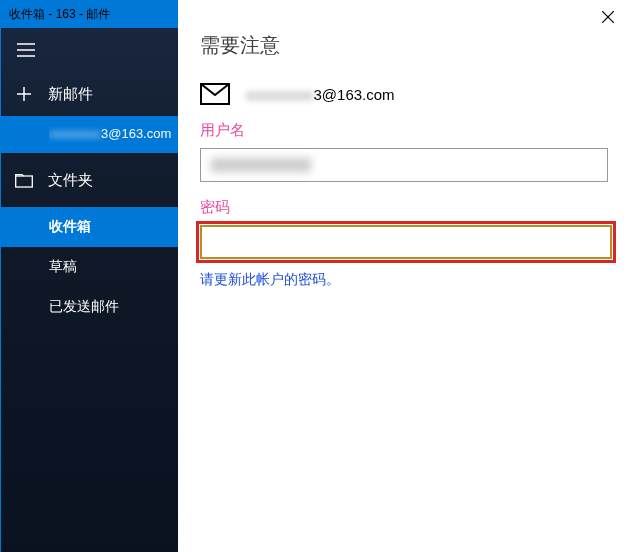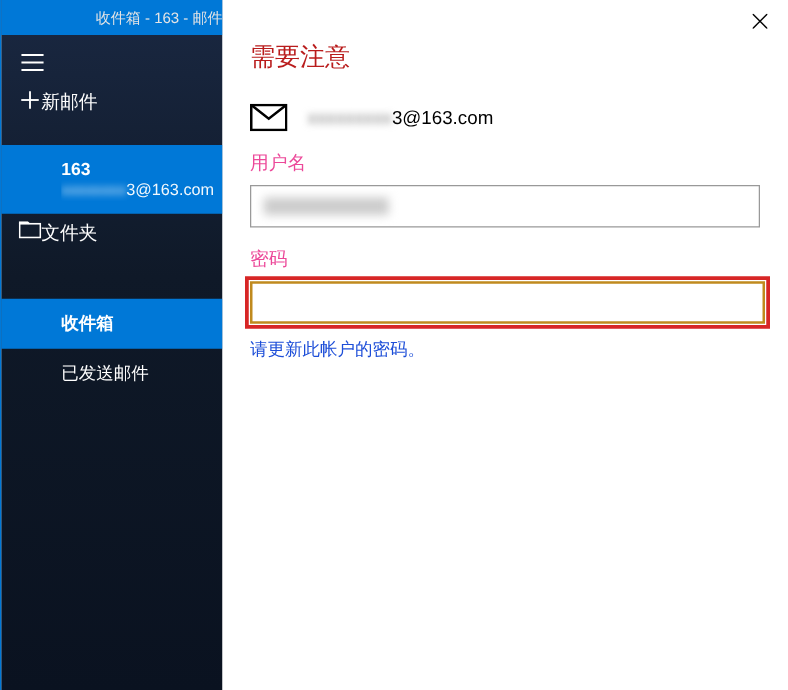--- a/index.html
+++ b/index.html
@@ -1,36 +1,36 @@
 <!DOCTYPE html>
 <html><head>
 <meta charset="utf-8">
 <style>
   * { box-sizing: border-box; margin: 0; padding: 0; }
   html, body { width: 630px; height: 552px; font-family: "Microsoft YaHei", "Segoe UI", sans-serif; overflow: hidden; }
   .app { display: flex; width: 100%; height: 100%; }
   
   
   .sidebar { width: 180px; height: 100%; background: linear-gradient(180deg, #1a2842 0%, #0f1928 40%, #0a1220 100%); color: #fff; position: relative; border-left: 1px solid #0078d7; }
-  .titlebar { height: 28px; background: #0078d7; font-size: 12px; display: flex; align-items: center; padding-left: 8px; color: #e5e5e5; justify-content: flex-end; }
+  .titlebar { height: 28px; background: #0078d7; font-size: 12px; display: flex; align-items: center; padding-left: 8px; color: #000000; }
   .hamburger { height: 44px; display: flex; align-items: center; padding-left: 16px; cursor: pointer; }
   .hamburger svg { width: 18px; height: 14px; }
-  .nav-item { height: 44px; display: flex; align-items: flex-start; padding-left: 14px; cursor: pointer; font-size: 15px; gap: 0; }
+  .nav-item { height: 44px; display: flex; align-items: center; padding-left: 14px; cursor: pointer; font-size: 15px; gap: 15px; }
   .account-block { background: #0078d7; padding: 10px 0 10px 48px; cursor: pointer; line-height: 1.3; }
   .account-block .acc-name { font-size: 14px; font-weight: 600; }
   .account-block .acc-email { font-size: 13px; opacity: 0.95; white-space: nowrap; overflow: hidden; }
-  .folder-list { margin-top: 18px; }
+  .folder-list { margin-top: 4px; }
   .folder-item { height: 40px; display: flex; align-items: center; padding-left: 48px; font-size: 14px; cursor: pointer; }
   .folder-item.selected { background: #0078d7; font-weight: 600; }
   .icon { flex: 0 0 18px; display: inline-flex; align-items: center; justify-content: center; }
   
   
   .main { flex: 1; background: #fff; position: relative; padding: 20px 18px 0 22px; }
   .close-btn { position: absolute; top: 6px; right: 10px; width: 24px; height: 24px; display: flex; align-items: center; justify-content: center; cursor: pointer; font-size: 14px; color: #000; }
-  .heading { font-size: 20px; font-weight: 400; margin-bottom: 24px; margin-top: 12px; color: #b91c1c; }
+  .heading { font-size: 20px; font-weight: 400; margin-bottom: 24px; margin-top: 12px; color: #404040; }
   .email-row { display: flex; align-items: center; gap: 16px; margin-bottom: 16px; }
   .email-row .mail-icon { width: 30px; height: 22px; }
   .email-text { font-size: 15px; color: #000; }
   .email-text .blur { filter: blur(3px); color: #888; }
   .field-label { font-size: 15px; margin-bottom: 8px; color: #ec4899; }
   .text-input { width: 408px; height: 34px; border: 1px solid #999; padding: 0 10px; font-size: 15px; background: #fff; }
   .text-input .blur-val { display: inline-block; filter: blur(4px); color: #aaa; width: 100px; height: 14px; background: #ccc; margin-top: 9px; }
   .pwd-wrap { position: relative; width: 412px; margin-bottom: 12px; }
   .pwd-highlight { position: absolute; inset: -4px; border: 3px solid #d72626; pointer-events: none; }
   .pwd-input { width: 100%; height: 34px; border: 2px solid #c08a1e; padding: 0 8px; font-size: 15px; outline: none; }
@@ -62,39 +62,41 @@
         <svg width="16" height="16" viewBox="0 0 16 16">
             <line x1="8" y1="1" x2="8" y2="15" stroke="#fff" stroke-width="1.5"></line>
             <line x1="1" y1="8" x2="15" y2="8" stroke="#fff" stroke-width="1.5"></line>
           </svg>
       </span>
       <span>新邮件</span>
     </div>
 
 
     <div class="account-block">
-      <div class="acc-name">163</div>
       <div class="acc-email">
         <span style="filter:blur(3px);opacity:.9;">xxxxxxxx</span><span>3@163.com</span>
       </div>
     </div>
 
     <div class="nav-item" style="margin-top:6px;">
       <span class="icon">
         <svg width="18" height="14" viewBox="0 0 18 14">
             <rect x="0.7" y="2" width="16.6" height="11" stroke="#fff" stroke-width="1.3" fill="none"></rect>
             <path d="M0.7 2 L0.7 0.7 L7 0.7 L8.5 2" stroke="#fff" stroke-width="1.3" fill="none"></path>
           </svg>
       </span>
       <span>文件夹</span>
     </div>
 
     <div class="folder-list">
       <div class="folder-item selected">
         <span>收件箱</span>
+      </div>
+      <div class="folder-item">
+        <span>草稿</span>
       </div>
       <div class="folder-item">
         <span>已发送邮件</span>
       </div>
     </div>
   </div>
 
   <div class="main">
     <div class="close-btn">
       <span>

